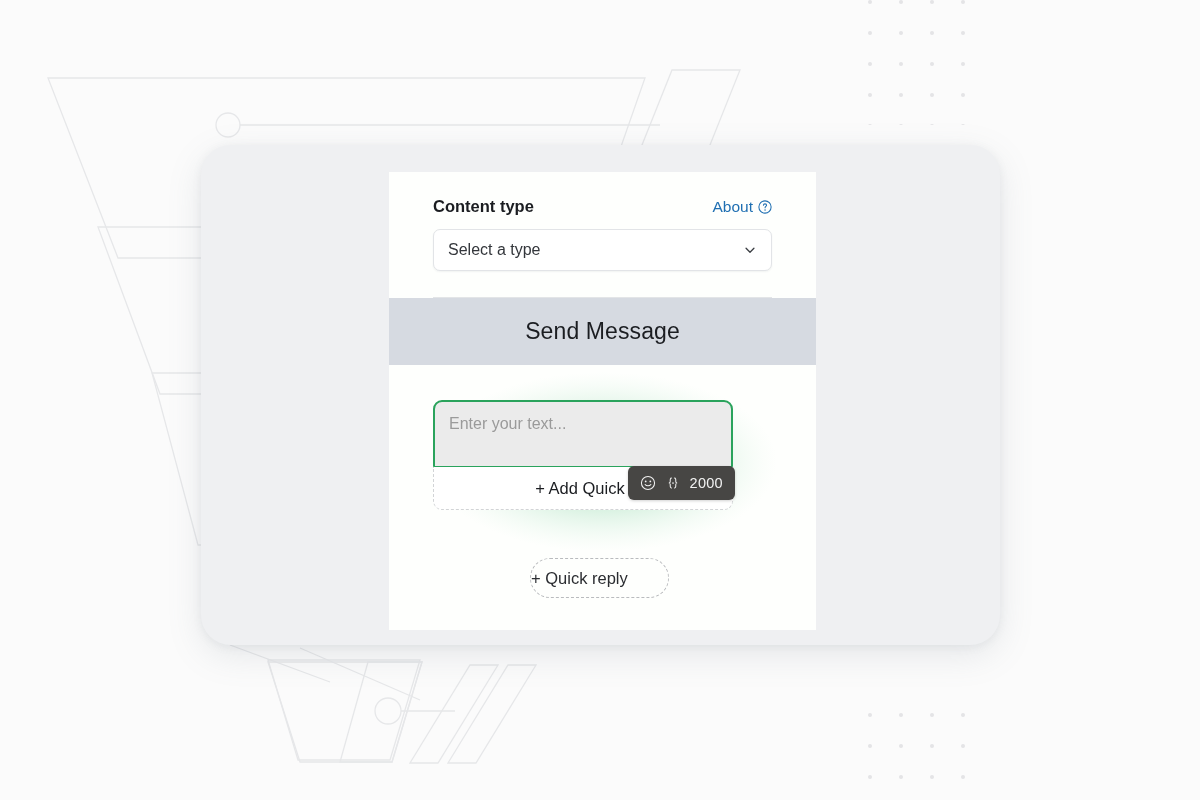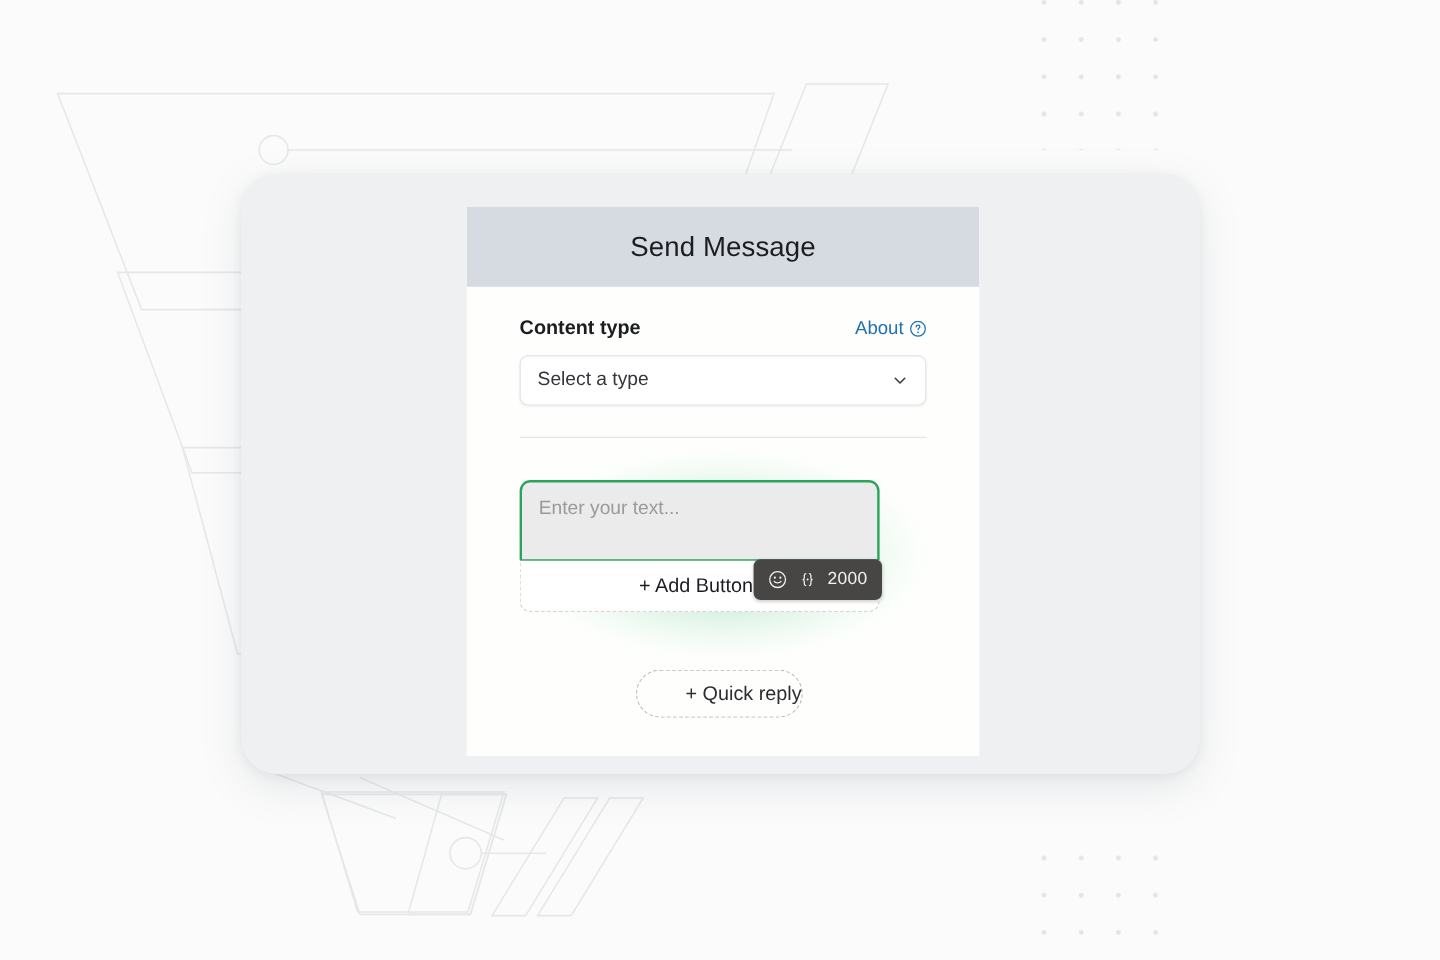--- a/index.html
+++ b/index.html
@@ -197,21 +197,21 @@
     position: absolute;
     left: 530px;
     top: 558px;
     width: 137px;
     height: 38px;
     border: 1.6px dashed #b9bbbe;
     border-radius: 20px;
     background: transparent;
     display: flex;
     align-items: center;
-    justify-content: flex-end;
+    justify-content: flex-start;
     z-index: 6;
     cursor: pointer;
   }
   .qr-label {
     font-size: 16.5px;
     color: #2b2d31;
   }
 </style>
 </head>
 <body>
@@ -246,24 +246,20 @@
     <path d="M 401 711 L 455 711"></path>
     <path d="M 300 648 L 420 700"></path>
     <path d="M 230 645 L 330 682"></path>
   </g>
 </svg>
 
 <div id="device-card"></div>
 
 <div id="dialog-panel">
 
-  <div id="dialog-header">
-    <div id="dialog-title">Send Message</div>
-  </div>
-
   <div id="dialog-body">
 
     <div class="label-row">
       <div class="field-label">Content type</div>
 
       <div class="about-link">
         <span>About</span>
         <svg class="about-icon" width="14" height="14" viewBox="0 0 16 16">
           <circle cx="8" cy="8" r="7" fill="none" stroke="#1f6fb2" stroke-width="1.2"></circle>
           <path d="M6.2 6.1c0-1 .8-1.7 1.8-1.7s1.8.7 1.8 1.6c0 1.4-1.7 1.3-1.7 2.8" fill="none" stroke="#1f6fb2" stroke-width="1.2" stroke-linecap="round"></path>
@@ -273,20 +269,24 @@
     </div>
 
     <div class="select-box">
       <span class="select-value">Select a type</span>
       <svg class="chev" width="14" height="14" viewBox="0 0 16 16">
         <path d="M3.5 6 L8 10.5 L12.5 6" fill="none" stroke="#3b3e43" stroke-width="1.5" stroke-linecap="round" stroke-linejoin="round"></path>
       </svg>
     </div>
 
     <div class="divider"></div>
+  </div>
+
+  <div id="dialog-header">
+    <div id="dialog-title">Send Message</div>
   </div>
 </div>
 
 <svg id="compose-glow" viewBox="0 0 348 180" xmlns="http://www.w3.org/2000/svg">
   <defs>
     <radialGradient id="glowgrad" cx="50%" cy="50%" r="50%">
       <stop offset="0%" stop-color="#bfe8cd" stop-opacity="0.95"></stop>
       <stop offset="55%" stop-color="#cfeeda" stop-opacity="0.72"></stop>
       <stop offset="100%" stop-color="#e8f7ed" stop-opacity="0"></stop>
     </radialGradient>
@@ -294,21 +294,21 @@
   <ellipse cx="174" cy="92" rx="174" ry="90" fill="url(#glowgrad)"></ellipse>
 </svg>
 
 <div id="compose-wrap">
 
   <div class="textarea-box">
     <span class="textarea-placeholder">Enter your text...</span>
   </div>
 
   <div class="addbtn-box">
-    <span class="addbtn-label">+ Add Button</span>
+    <span class="addbtn-label">+ Add Quick</span>
   </div>
 
   <div id="editor-toolbar">
     <svg class="tb-icon" width="16" height="16" viewBox="0 0 18 18">
       <circle cx="9" cy="9" r="7.4" fill="none" stroke="#f2f2f2" stroke-width="1.2"></circle>
       <circle cx="6.4" cy="7.2" r="1" fill="#f2f2f2"></circle>
       <circle cx="11.6" cy="7.2" r="1" fill="#f2f2f2"></circle>
       <path d="M5.8 10.7 C7.1 12.6 10.9 12.6 12.2 10.7" fill="none" stroke="#f2f2f2" stroke-width="1.2" stroke-linecap="round"></path>
     </svg>
 

